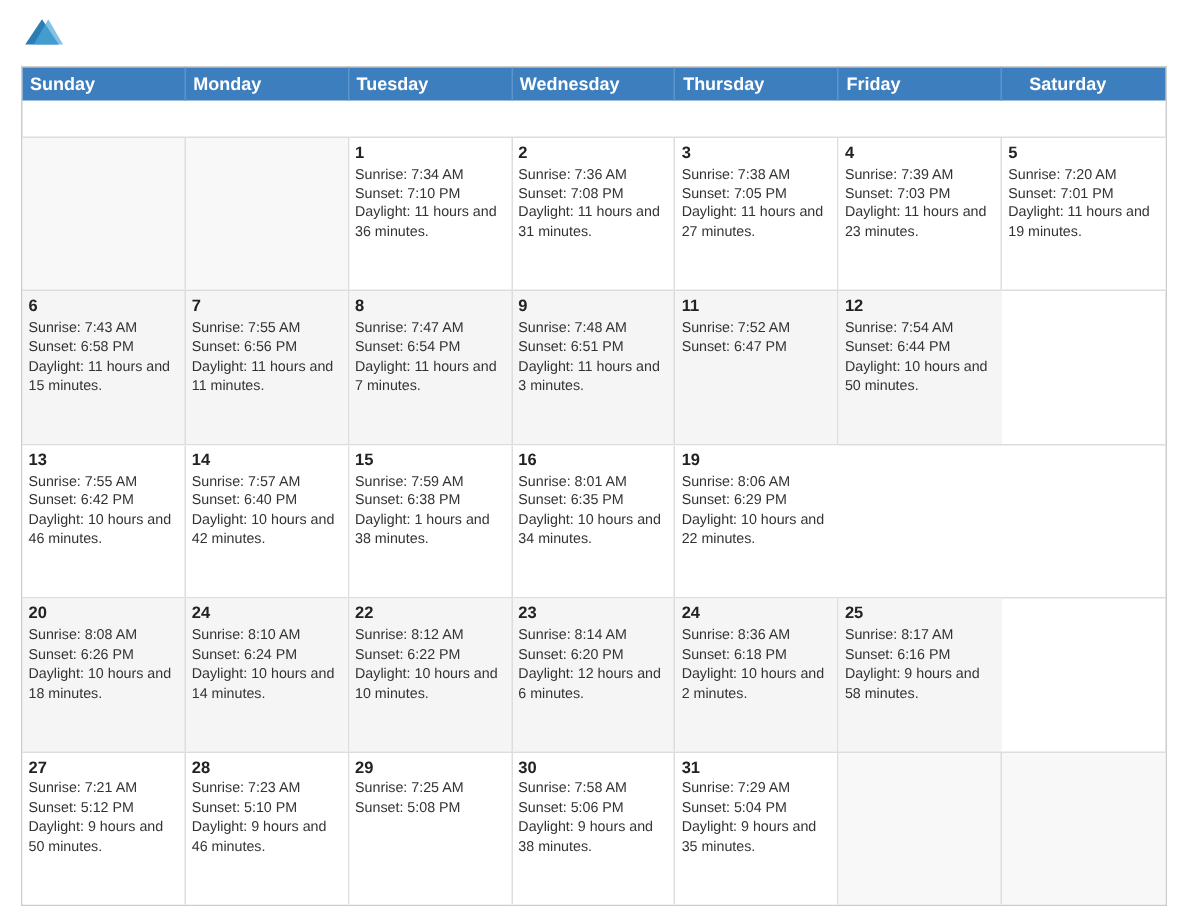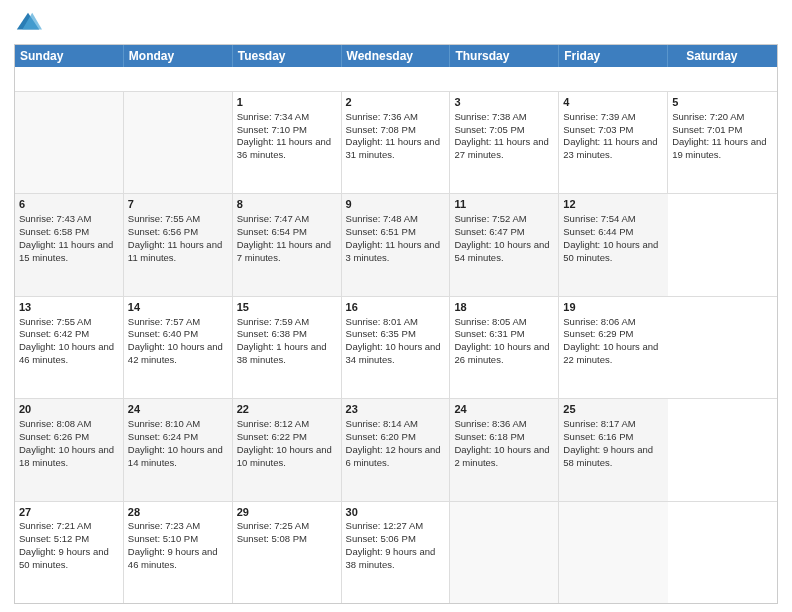--- a/index.html
+++ b/index.html
@@ -203,21 +203,20 @@
           <div class="cal-cell">
             <span class="day-num">9</span>
             <div>Sunrise: 7:48 AM</div>
             <div>Sunset: 6:51 PM</div>
             <div>Daylight: 11 hours and 3 minutes.</div>
           </div>
           <div class="cal-cell">
             <span class="day-num">11</span>
             <div>Sunrise: 7:52 AM</div>
             <div>Sunset: 6:47 PM</div>
-            <div>Daylight: 10 hours and 54 minutes.</div>
           </div>
           <div class="cal-cell">
             <span class="day-num">12</span>
             <div>Sunrise: 7:54 AM</div>
             <div>Sunset: 6:44 PM</div>
             <div>Daylight: 10 hours and 50 minutes.</div>
           </div>
         </div>
         <div class="cal-row">
           <div class="cal-cell">
@@ -238,26 +237,20 @@
             <div>Sunset: 6:38 PM</div>
             <div>Daylight: 1 hours and 38 minutes.</div>
           </div>
           <div class="cal-cell">
             <span class="day-num">16</span>
             <div>Sunrise: 8:01 AM</div>
             <div>Sunset: 6:35 PM</div>
             <div>Daylight: 10 hours and 34 minutes.</div>
           </div>
           <div class="cal-cell">
-            <span class="day-num">18</span>
-            <div>Sunrise: 8:05 AM</div>
-            <div>Sunset: 6:31 PM</div>
-            <div>Daylight: 10 hours and 26 minutes.</div>
-          </div>
-          <div class="cal-cell">
             <span class="day-num">19</span>
             <div>Sunrise: 8:06 AM</div>
             <div>Sunset: 6:29 PM</div>
             <div>Daylight: 10 hours and 22 minutes.</div>
           </div>
         </div>
         <div class="cal-row">
           <div class="cal-cell">
             <span class="day-num">20</span>
             <div>Sunrise: 8:08 AM</div>
@@ -308,22 +301,28 @@
             <div>Sunset: 5:10 PM</div>
             <div>Daylight: 9 hours and 46 minutes.</div>
           </div>
           <div class="cal-cell">
             <span class="day-num">29</span>
             <div>Sunrise: 7:25 AM</div>
             <div>Sunset: 5:08 PM</div>
           </div>
           <div class="cal-cell">
             <span class="day-num">30</span>
-            <div>Sunrise: 12:27 AM</div>
+            <div>Sunrise: 7:58 AM</div>
             <div>Sunset: 5:06 PM</div>
             <div>Daylight: 9 hours and 38 minutes.</div>
+          </div>
+          <div class="cal-cell">
+            <span class="day-num">31</span>
+            <div>Sunrise: 7:29 AM</div>
+            <div>Sunset: 5:04 PM</div>
+            <div>Daylight: 9 hours and 35 minutes.</div>
           </div>
           <div class="cal-cell empty"></div>
           <div class="cal-cell empty"></div>
         </div>
       </div>
   </div>
 </div>
 
 </body></html>

